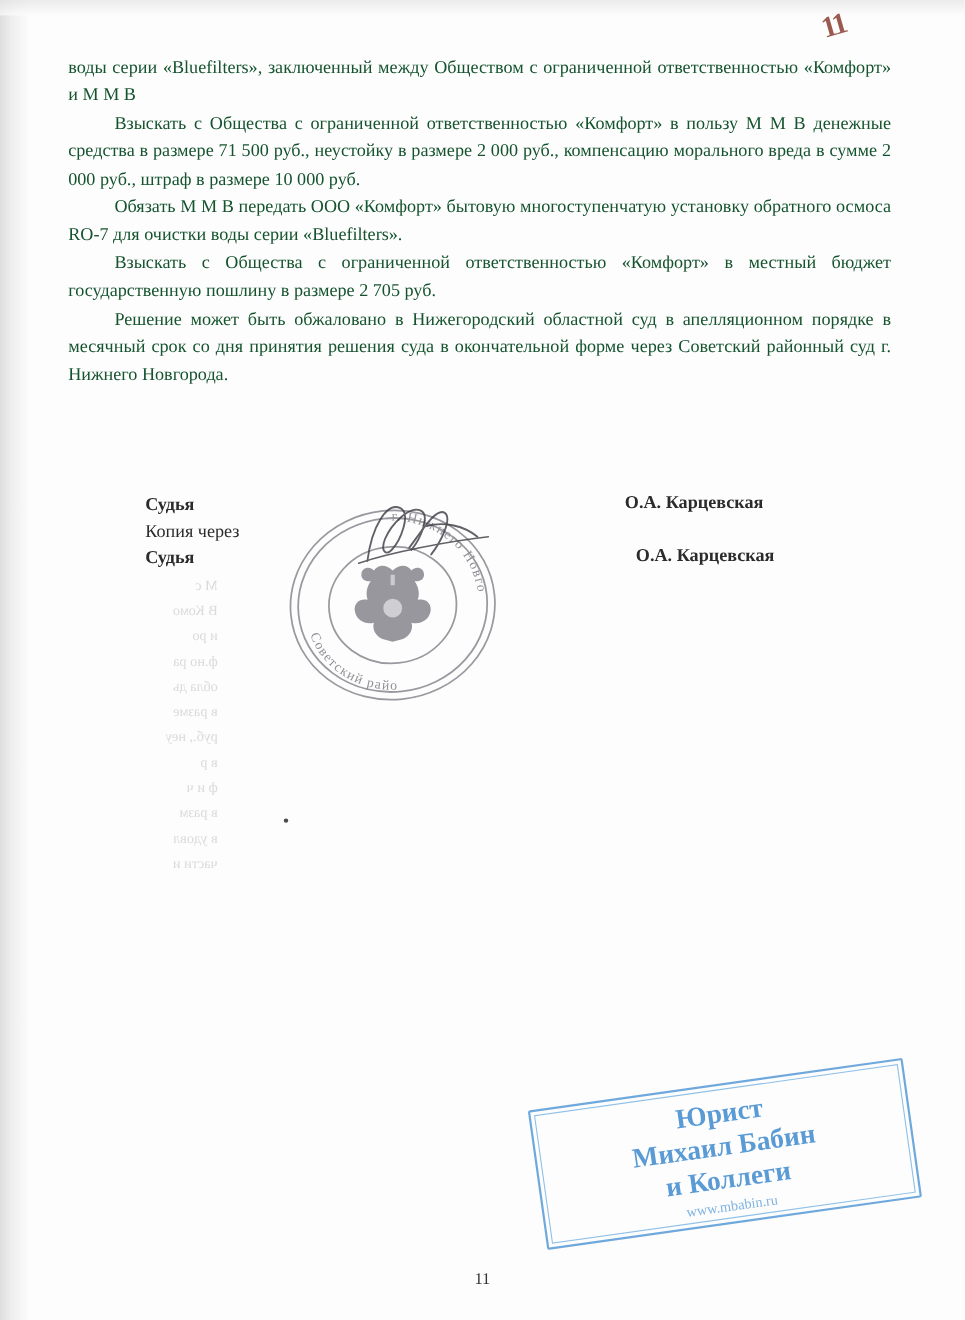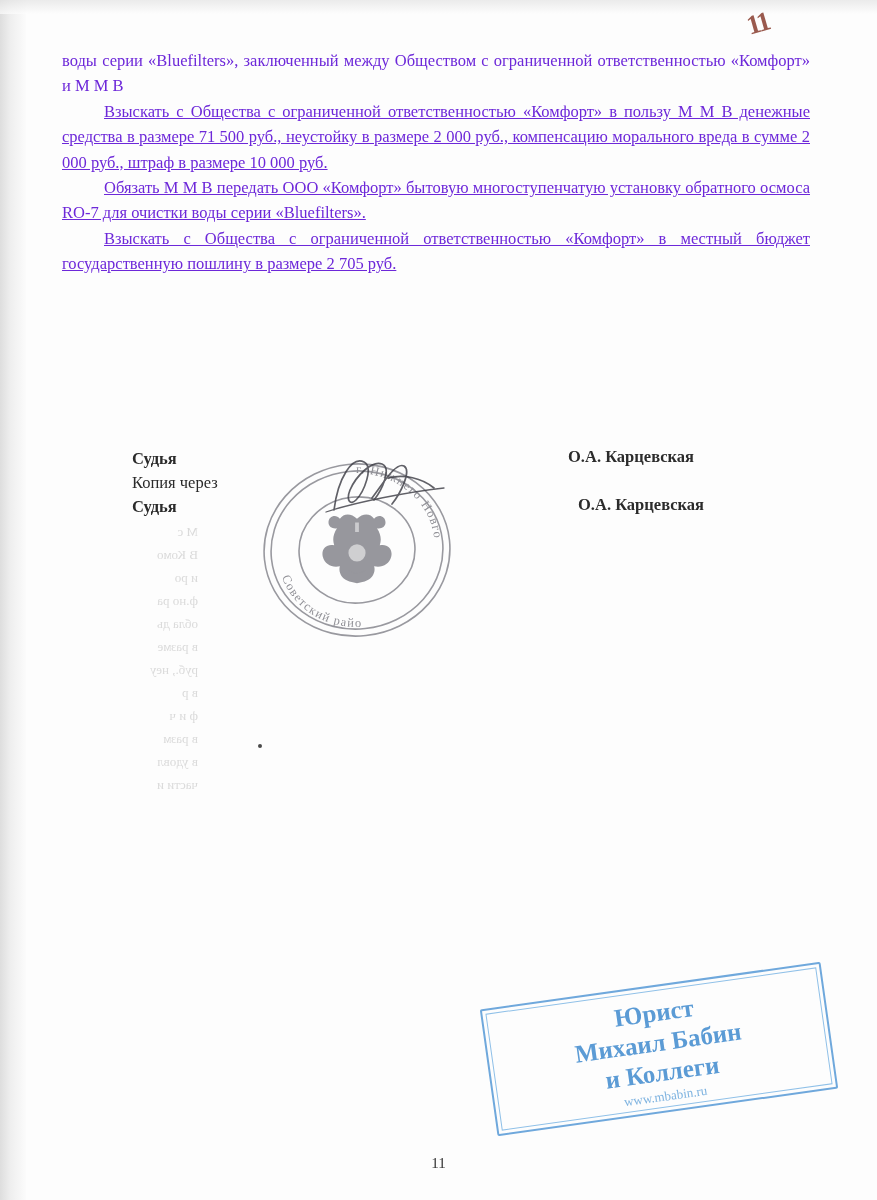--- a/index.html
+++ b/index.html
@@ -50,28 +50,27 @@
   }
 
   .body-text {
     position: absolute;
     left: 62px;
     top: 48px;
     width: 748px;
     font-size: 16.5px;
     line-height: 25.4px;
     text-align: justify;
-    color: #6d28d9;
+    color: #14532d;
   }
   .body-text p {
     margin: 0;
   }
   .body-text p.indent {
     text-indent: 42px;
-    text-decoration: underline;
   }
 
   
   .sig-block {
     position: absolute;
     left: 0;
     top: 447px;
     width: 788px;
     height: 80px;
   }
@@ -203,20 +202,21 @@
   <div class="scan-edge-left"></div>
   <div class="scan-edge-top"></div>
 
   <div class="hand-number">11</div>
 
   <div class="body-text">
     <p>воды      серии  «Bluefilters»,  заключенный  между  Обществом  с  ограниченной ответственностью  «Комфорт»  и  М              М             В</p>
     <p class="indent">Взыскать   с   Общества с ограниченной ответственностью        «Комфорт»   в пользу  М         М          В                денежные  средства   в размере 71 500 руб., неустойку в размере 2 000 руб., компенсацию морального вреда в сумме 2 000 руб., штраф в размере 10 000 руб.</p>
     <p class="indent">Обязать   М           М             В                      передать ООО «Комфорт» бытовую многоступенчатую  установку обратного осмоса RO-7 для   очистки   воды   серии «Bluefilters».</p>
     <p class="indent">Взыскать   с   Общества с ограниченной ответственностью      «Комфорт»   в местный бюджет государственную пошлину в размере 2 705 руб.</p>
+    <p class="indent">Решение  может  быть  обжаловано  в  Нижегородский  областной  суд  в апелляционном  порядке  в  месячный  срок    со дня  принятия  решения  суда  в окончательной форме через Советский  районный суд г. Нижнего Новгорода.</p>
   </div>
 
   <div class="sig-block">
     <div class="sig-left">
       <div class="bold">Судья</div>
       <div>Копия через</div>
       <div class="bold">Судья</div>
     </div>
     <div class="sig-right-1">О.А. Карцевская</div>
     <div class="sig-right-2">О.А. Карцевская</div>

